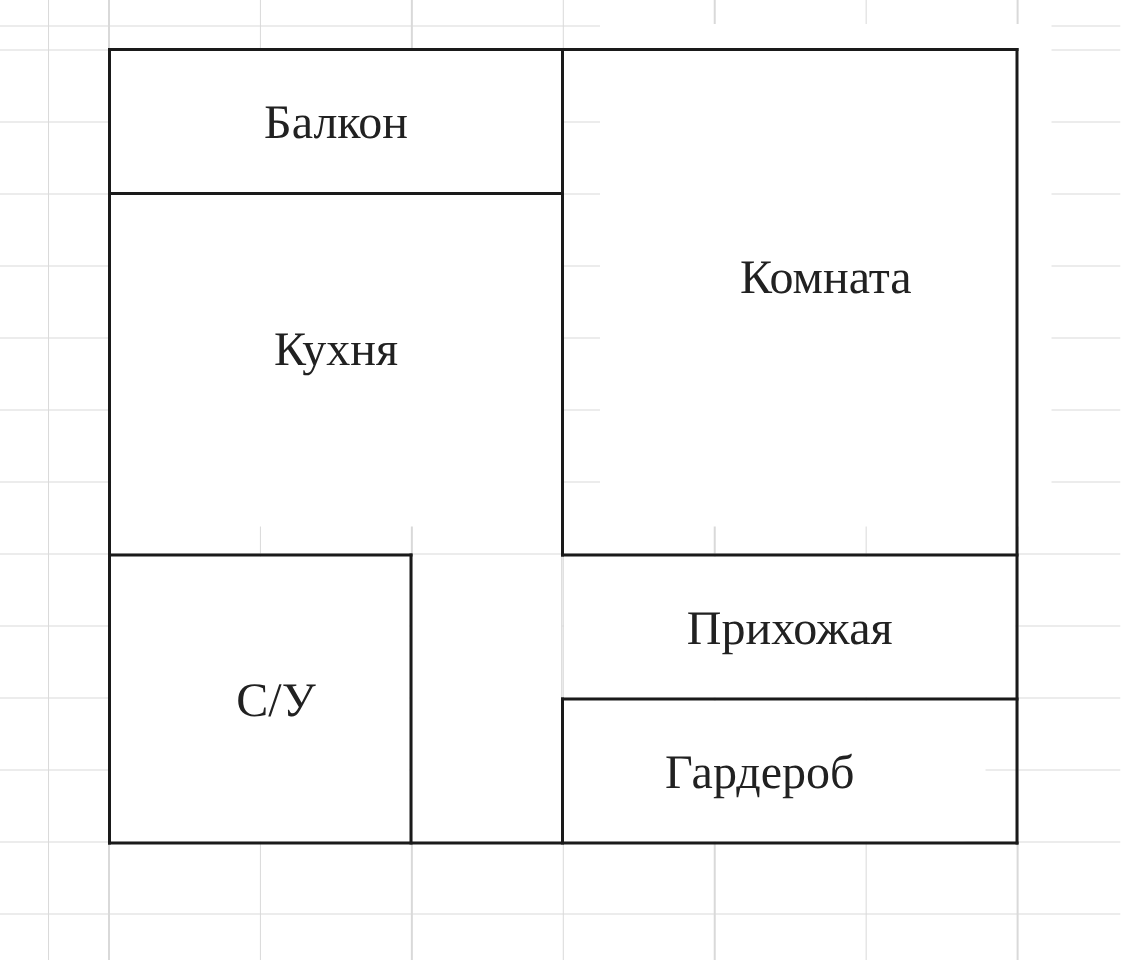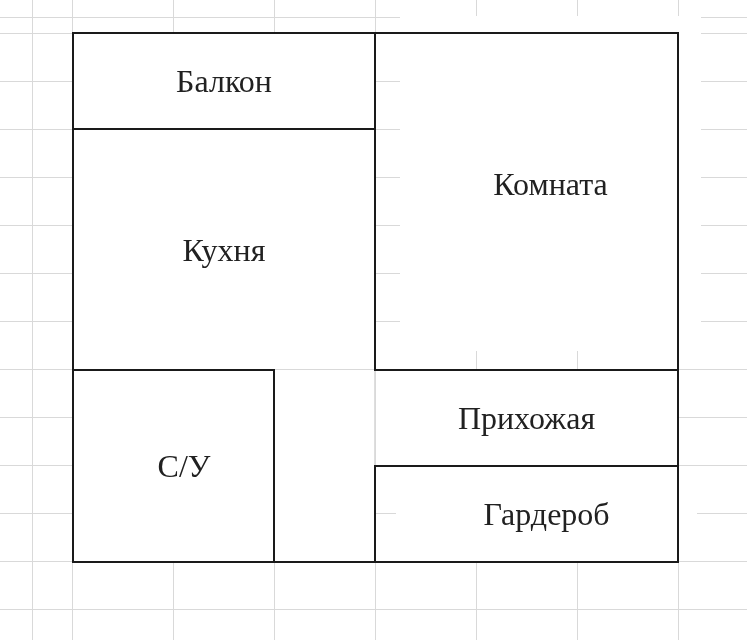--- a/index.html
+++ b/index.html
@@ -49,33 +49,33 @@
   }
 </style>
 </head>
 <body>
 
 <div class="sheet">
   <div id="plan">
       <div class="room" style="left: 74px; top: 34px; width: 300px; height: 94px;">
         <span class="room-label" style="font-size: 32px; color: rgb(33, 33, 33);">Балкон</span>
       </div>
-      <div class="room" style="left: 74px; top: 130px; width: 300px; height: 239px; border-radius: 31px;">
+      <div class="room" style="left: 74px; top: 112px; width: 300px; height: 239px; border-radius: 31px;">
         <span class="room-label" style="font-size: 32px; color: rgb(33, 33, 33);">Кухня</span>
       </div>
       <div class="room" style="left: 376px; top: 16px; width: 301px; height: 335px; margin-left: 24px;">
         <span class="room-label" style="font-size: 32px; color: rgb(33, 33, 33);">Комната</span>
       </div>
       <div class="room" style="left: 74px; top: 371px; width: 199px; height: 190px;">
         <span class="room-label" style="font-size: 32px; color: rgb(33, 33, 33); margin-left: 21px;">С/У</span>
       </div>
       <div class="room" style="left: 376px; top: 371px; width: 301px; height: 94px; text-align: right;">
         <span class="room-label" style="font-size: 32px; color: rgb(33, 33, 33);">Прихожая</span>
       </div>
-      <div class="room" style="left: 396px; top: 467px; width: 301px; height: 94px; border-radius: 15px;">
+      <div class="room" style="left: 356px; top: 467px; width: 301px; height: 94px; border-radius: 15px;">
         <span class="room-label" style="font-size: 32px; color: rgb(33, 33, 33);">Гардероб</span>
       </div>
       <div class="corridor" style="left: 275px; top: 371px; width: 99px; height: 190px;"></div>
       <div class="grid-seg" style="left: 374px; top: 371px; width: 1px; height: 94px;"></div>
       <div class="wall" style="background: rgb(26, 26, 26); left: 72px; top: 32px; width: 607px; height: 2px;"></div>
       <div class="wall" style="background: rgb(26, 26, 26); left: 72px; top: 561px; width: 607px; height: 2px;"></div>
       <div class="wall" style="background: rgb(26, 26, 26); left: 72px; top: 32px; width: 2px; height: 531px;"></div>
       <div class="wall" style="background: rgb(26, 26, 26); left: 677px; top: 32px; width: 2px; height: 531px;"></div>
       <div class="wall" style="background: rgb(26, 26, 26); left: 72px; top: 128px; width: 304px; height: 2px;"></div>
       <div class="wall" style="background: rgb(26, 26, 26); left: 374px; top: 32px; width: 2px; height: 339px;"></div>

